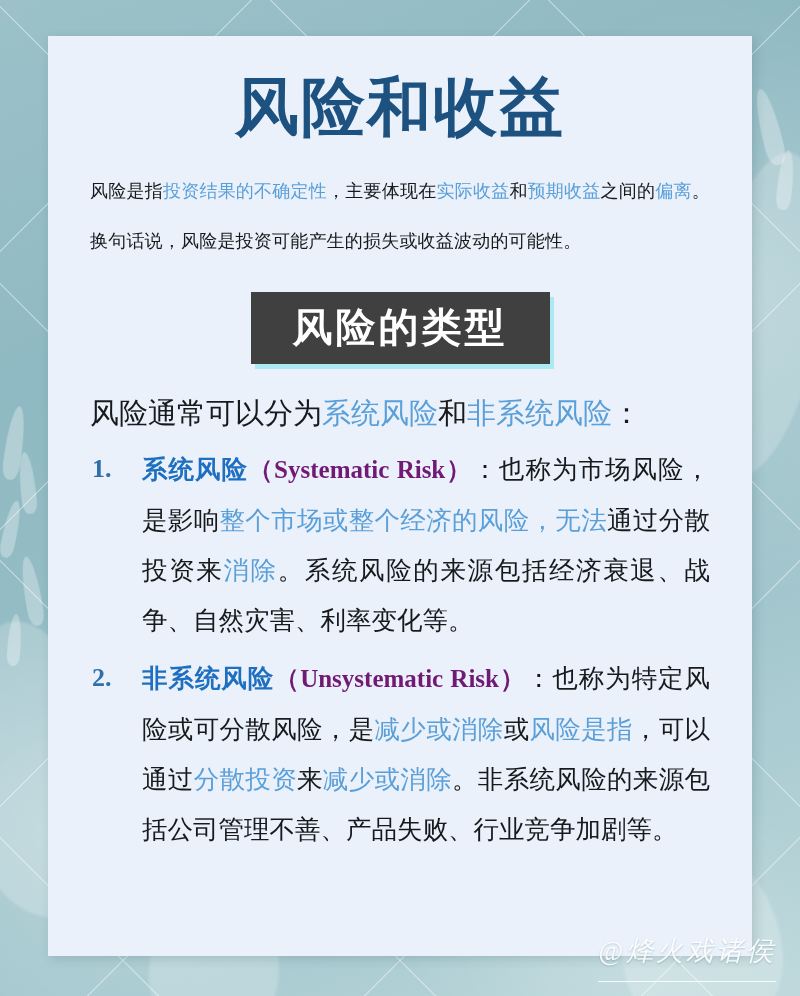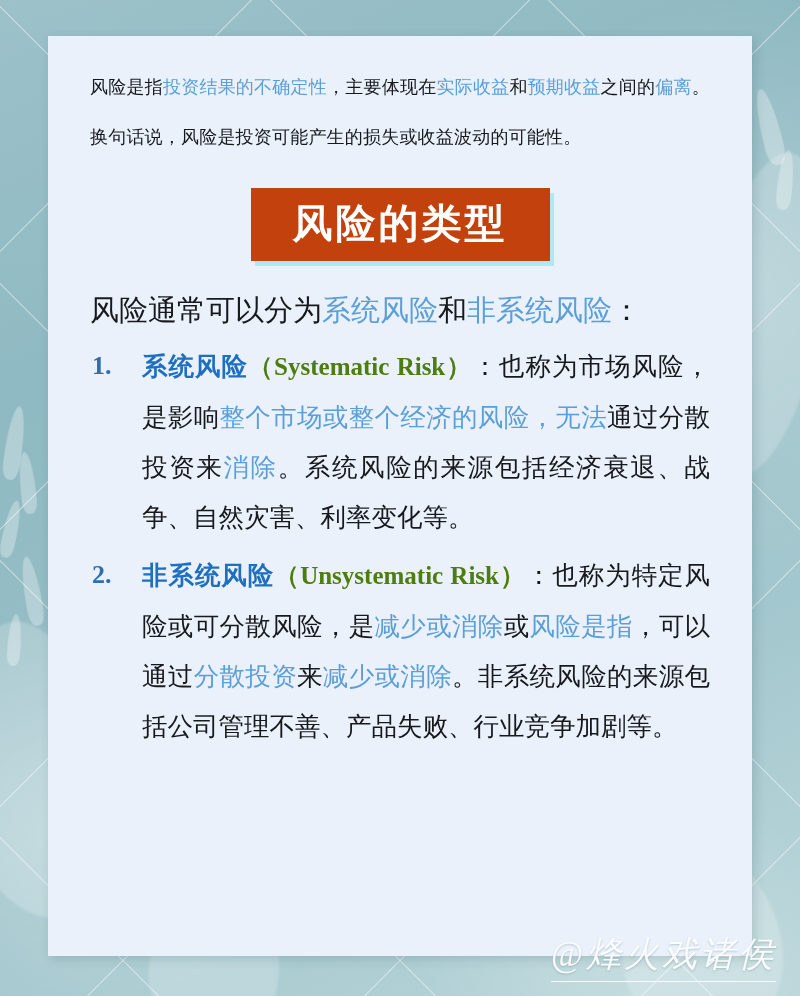--- a/index.html
+++ b/index.html
@@ -95,21 +95,21 @@
   .hl { color: #5a9fd8; }
 
   
   .badge-wrap {
     display: flex;
     justify-content: center;
     margin: 26px 0 24px 0;
   }
   .badge {
     position: relative;
-    background: #c2410c;
+    background: #404040;
     color: #ffffff;
     font-size: 40px;
     font-weight: 700;
     letter-spacing: 3px;
     padding: 13px 42px 15px 42px;
     line-height: 1.12;
     box-shadow: 4px 5px 0 rgba(120,226,235,0.55);
   }
 
   
@@ -142,37 +142,37 @@
     line-height: 50px;
     color: #2f6fab;
   }
   .term {
     font-weight: 700;
     color: #1f6fc0;
   }
   .term-en {
     font-family: "Liberation Serif", "DejaVu Serif", serif;
     font-weight: 700;
-    color: #4d7c0f;
+    color: #701a75;
     font-size: 25px;
   }
 
   
   .watermark {
     position: absolute;
     right: 24px;
     bottom: 14px;
     color: rgba(255,255,255,0.92);
     font-family: "Liberation Serif", "DejaVu Serif", serif;
     font-style: italic;
-    font-size: 35px;
+    font-size: 27px;
     letter-spacing: 3px;
     text-shadow: 0 1px 2px rgba(80,120,135,0.35);
     border-bottom: 1.6px solid rgba(255,255,255,0.85);
-    padding-bottom: 4px;
+    padding-bottom: 12px;
     line-height: 1.25;
   }
 </style>
 </head>
 <body>
 
 <div class="page">
 
   <div class="bg-wash"></div>
   <div class="bg-lattice"></div>
@@ -185,20 +185,21 @@
   <div class="petal" style="left:760px;top:88px;  width:19px; height:78px; transform:rotate(-14deg);"></div>
   <div class="petal" style="left:778px;top:150px; width:15px; height:60px; transform:rotate(6deg);"></div>
   <div class="blade" style="left:700px;top:150px; width:120px; height:330px; transform:rotate(12deg);"></div>
   <div class="blade" style="left:-40px;top:620px; width:150px; height:300px; transform:rotate(-8deg);"></div>
   <div class="blade" style="left:150px;top:880px; width:130px; height:160px; transform:rotate(6deg);"></div>
   <div class="blade" style="left:620px;top:840px; width:160px; height:200px; transform:rotate(-10deg);"></div>
 
   <div class="card">
     <div class="card-inner">
 
+      <h1 class="title">风险和收益</h1>
 
       <p class="para">
         <span>风险是指</span><span class="hl">投资结果的不确定性</span><span>，主要体现在</span><span class="hl">实际收益</span><span>和</span><span class="hl">预期收益</span><span>之间的</span><span class="hl">偏离</span><span>。换句话说，风险是投资可能产生的损失或收益波动的可能性。</span>
       </p>
 
       <div class="badge-wrap">
         <div class="badge">风险的类型</div>
       </div>
 
       <p class="lead">

